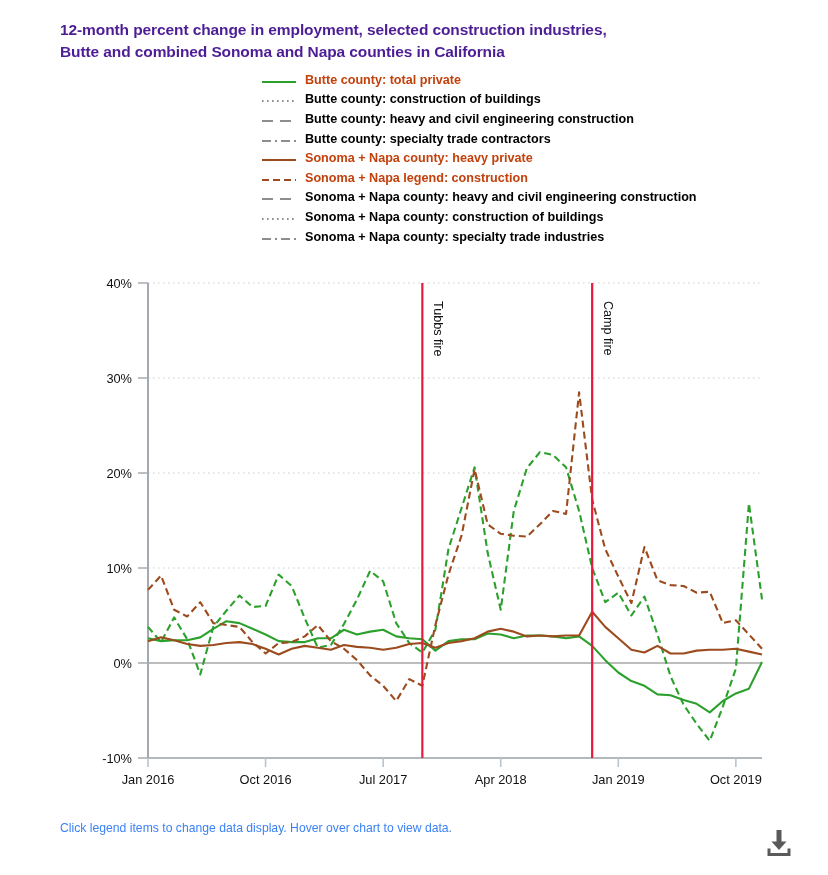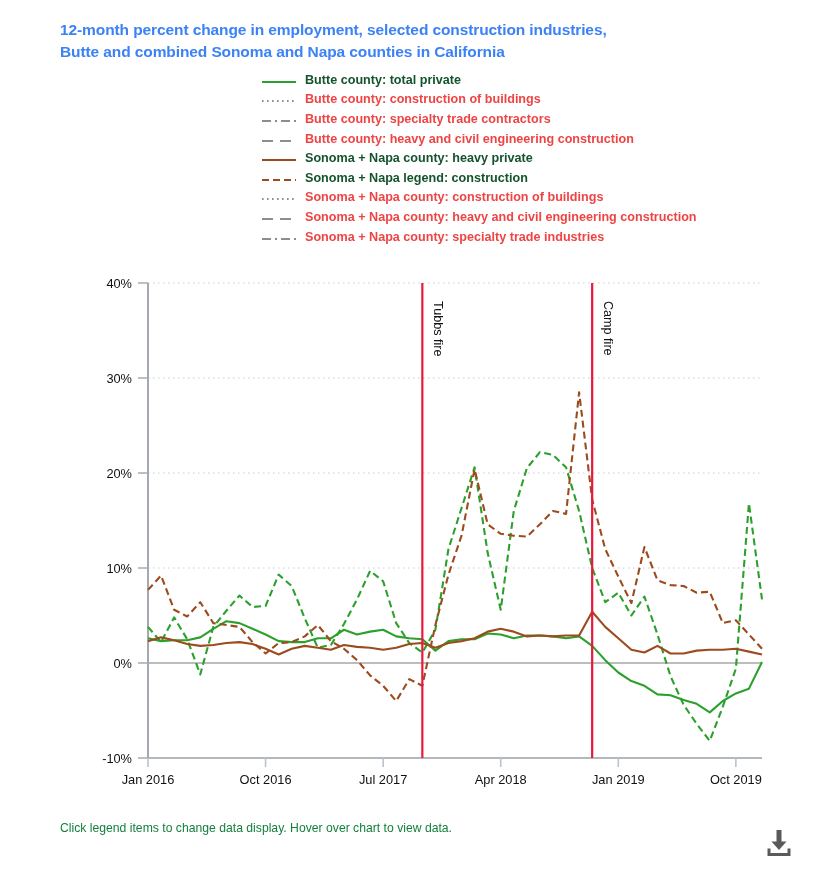--- a/index.html
+++ b/index.html
@@ -26,21 +26,21 @@
   
   .title {
     position: absolute;
     left: 60px;
     top: 19px;
     width: 700px;
     font-size: 15.5px;
     font-weight: bold;
     line-height: 22px;
     letter-spacing: -0.1px;
-    color: #3b82f6;
+    color: #4c1d95;
   }
 
   
   .legend {
     position: absolute;
     left: 262px;
     top: 70px;
     width: 520px;
   }
   .legend-item {
@@ -55,25 +55,25 @@
     height: 12px;
     flex: 0 0 34px;
     position: relative;
     margin-right: 9px;
   }
   .legend-label {
     font-size: 12.6px;
     line-height: 14px;
   }
   .legend-item.active .legend-label {
-    color: #14532d;
+    color: #c2410c;
     font-weight: bold;
   }
   .legend-item.inactive .legend-label {
-    color: #ef4444;
+    color: #000000;
     font-weight: bold;
   }
 
   
   .chart-wrap {
     position: absolute;
     left: 0;
     top: 0;
     width: 728px;
     height: 800px;
@@ -96,21 +96,21 @@
     font-family: "Liberation Sans", sans-serif;
   }
 
   
   .footer {
     position: absolute;
     left: 60px;
     top: 820px;
     font-size: 12.2px;
     line-height: 17px;
-    color: #15803d;
+    color: #3b82f6;
   }
   .footer div { white-space: nowrap; }
 
   .download-btn {
     position: absolute;
     left: 762px;
     top: 826px;
     width: 34px;
     height: 34px;
     cursor: pointer;
@@ -134,53 +134,53 @@
         <span class="legend-label">Butte county: total private</span>
       </div>
       <div class="legend-item inactive">
         <span class="legend-swatch"><svg width="34" height="12">
             <line x1="0" y1="6" x2="34" y2="6" stroke="#8d8d8d" stroke-width="2.2" stroke-dasharray="1.6,3.4"></line>
           </svg></span>
         <span class="legend-label">Butte county: construction of buildings</span>
       </div>
       <div class="legend-item inactive">
         <span class="legend-swatch"><svg width="34" height="12">
+            <line x1="0" y1="6" x2="34" y2="6" stroke="#8d8d8d" stroke-width="2.2" stroke-dasharray="11,7"></line>
+          </svg></span>
+        <span class="legend-label">Butte county: heavy and civil engineering construction</span>
+      </div>
+      <div class="legend-item inactive">
+        <span class="legend-swatch"><svg width="34" height="12">
             <line x1="0" y1="6" x2="34" y2="6" stroke="#8d8d8d" stroke-width="2.2" stroke-dasharray="9,4,2,4"></line>
           </svg></span>
         <span class="legend-label">Butte county: specialty trade contractors</span>
       </div>
+      <div class="legend-item active">
+        <span class="legend-swatch"><svg width="34" height="12">
+            <line x1="0" y1="6" x2="34" y2="6" stroke="#9c4b1e" stroke-width="2.2"></line>
+          </svg></span>
+        <span class="legend-label">Sonoma + Napa county: heavy private</span>
+      </div>
+      <div class="legend-item active">
+        <span class="legend-swatch"><svg width="34" height="12">
+            <line x1="0" y1="6" x2="34" y2="6" stroke="#9c4b1e" stroke-width="2.2" stroke-dasharray="7,4"></line>
+          </svg></span>
+        <span class="legend-label">Sonoma + Napa legend: construction</span>
+      </div>
       <div class="legend-item inactive">
         <span class="legend-swatch"><svg width="34" height="12">
             <line x1="0" y1="6" x2="34" y2="6" stroke="#8d8d8d" stroke-width="2.2" stroke-dasharray="11,7"></line>
           </svg></span>
-        <span class="legend-label">Butte county: heavy and civil engineering construction</span>
-      </div>
-      <div class="legend-item active">
-        <span class="legend-swatch"><svg width="34" height="12">
-            <line x1="0" y1="6" x2="34" y2="6" stroke="#9c4b1e" stroke-width="2.2"></line>
-          </svg></span>
-        <span class="legend-label">Sonoma + Napa county: heavy private</span>
-      </div>
-      <div class="legend-item active">
-        <span class="legend-swatch"><svg width="34" height="12">
-            <line x1="0" y1="6" x2="34" y2="6" stroke="#9c4b1e" stroke-width="2.2" stroke-dasharray="7,4"></line>
-          </svg></span>
-        <span class="legend-label">Sonoma + Napa legend: construction</span>
+        <span class="legend-label">Sonoma + Napa county: heavy and civil engineering construction</span>
       </div>
       <div class="legend-item inactive">
         <span class="legend-swatch"><svg width="34" height="12">
             <line x1="0" y1="6" x2="34" y2="6" stroke="#8d8d8d" stroke-width="2.2" stroke-dasharray="1.6,3.4"></line>
           </svg></span>
         <span class="legend-label">Sonoma + Napa county: construction of buildings</span>
-      </div>
-      <div class="legend-item inactive">
-        <span class="legend-swatch"><svg width="34" height="12">
-            <line x1="0" y1="6" x2="34" y2="6" stroke="#8d8d8d" stroke-width="2.2" stroke-dasharray="11,7"></line>
-          </svg></span>
-        <span class="legend-label">Sonoma + Napa county: heavy and civil engineering construction</span>
       </div>
       <div class="legend-item inactive">
         <span class="legend-swatch"><svg width="34" height="12">
             <line x1="0" y1="6" x2="34" y2="6" stroke="#8d8d8d" stroke-width="2.2" stroke-dasharray="9,4,2,4"></line>
           </svg></span>
         <span class="legend-label">Sonoma + Napa county: specialty trade industries</span>
       </div>
     </div>
 
   <div class="chart-wrap">

